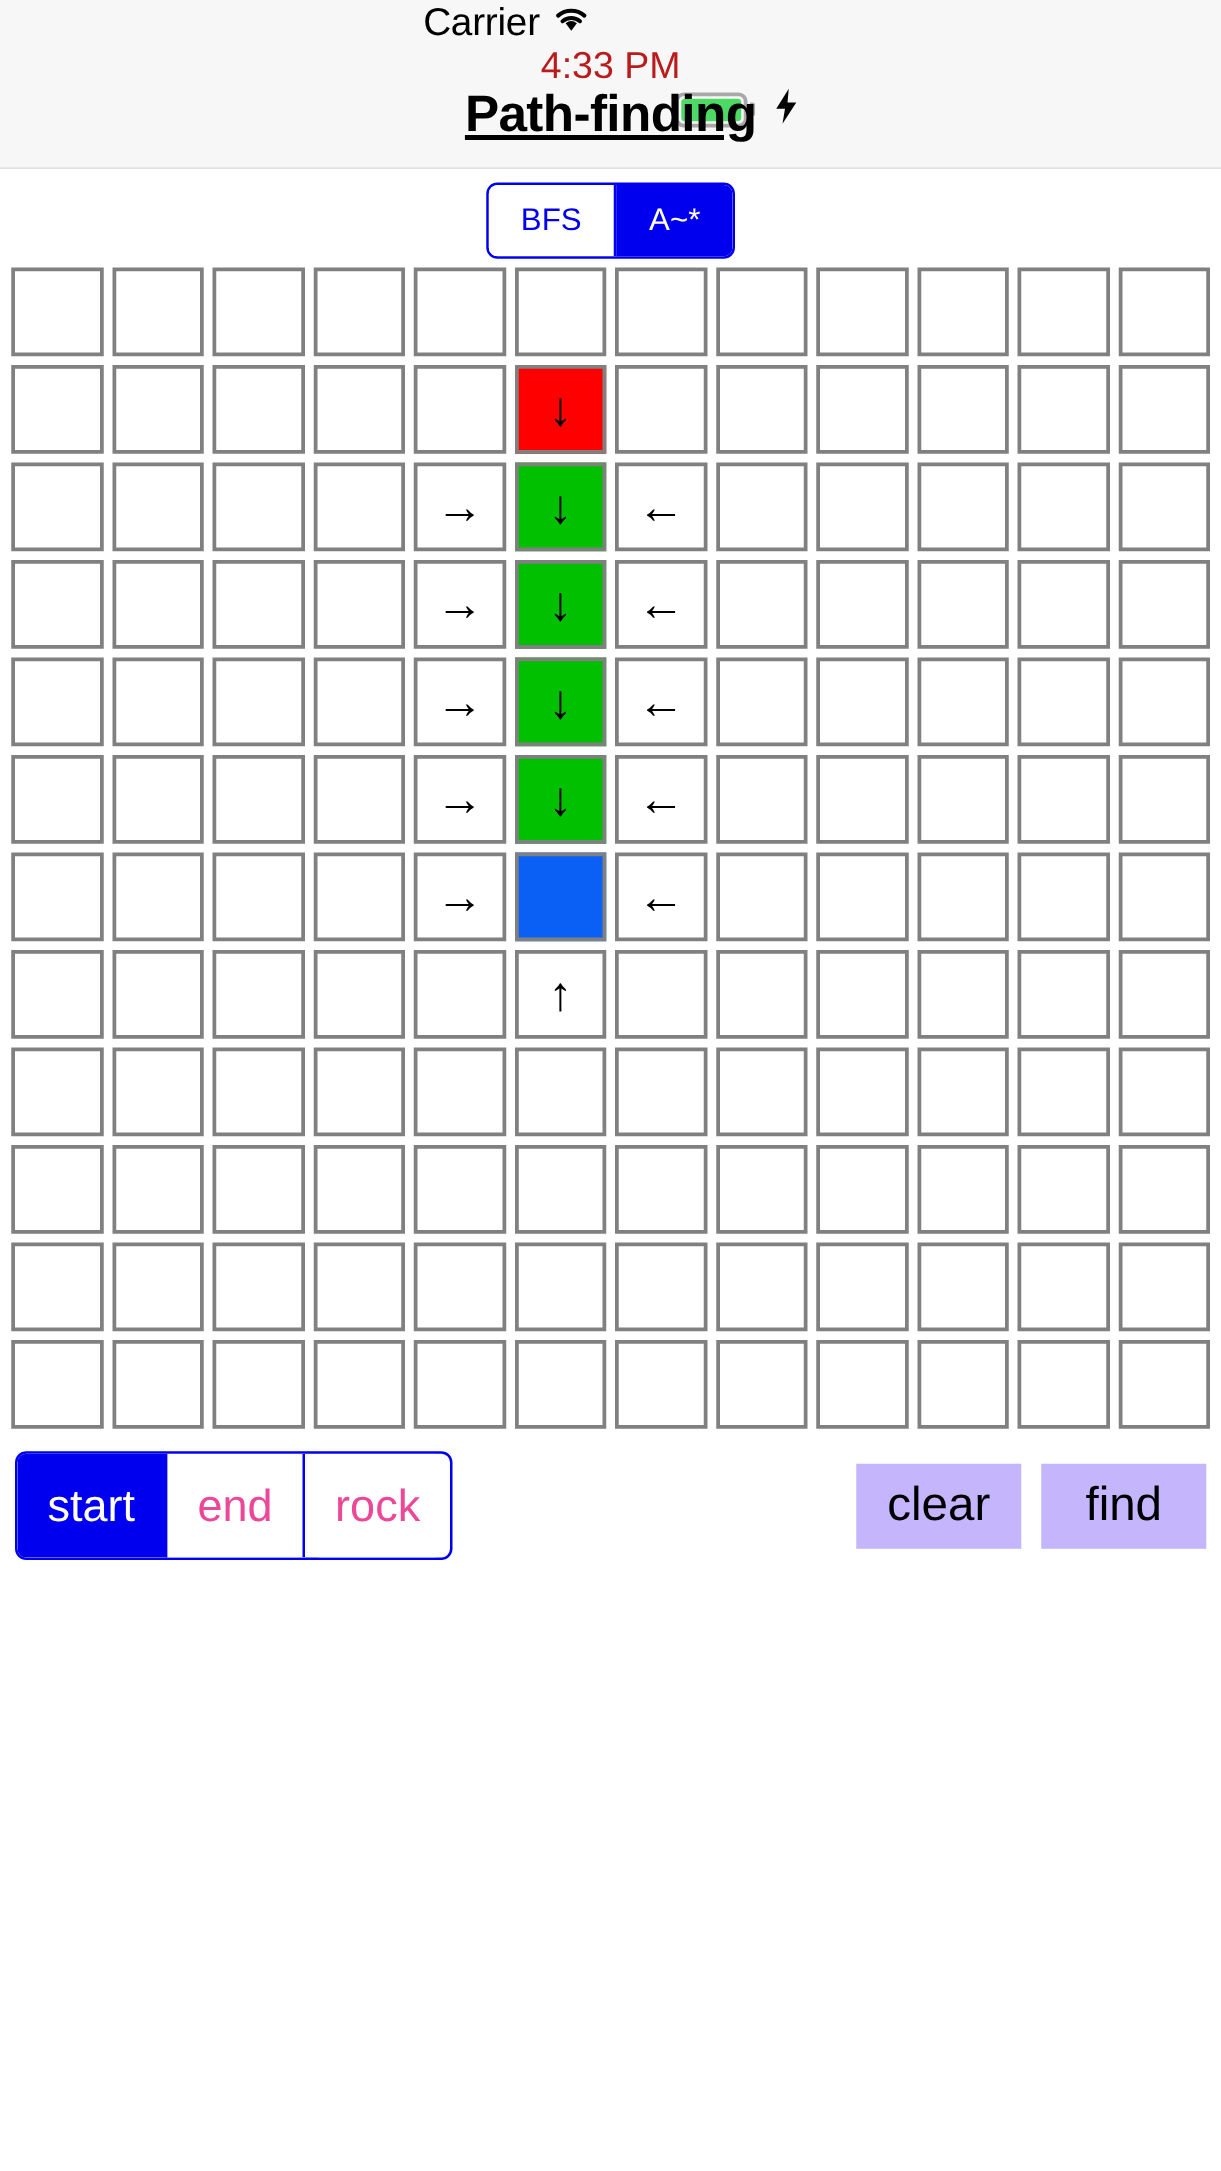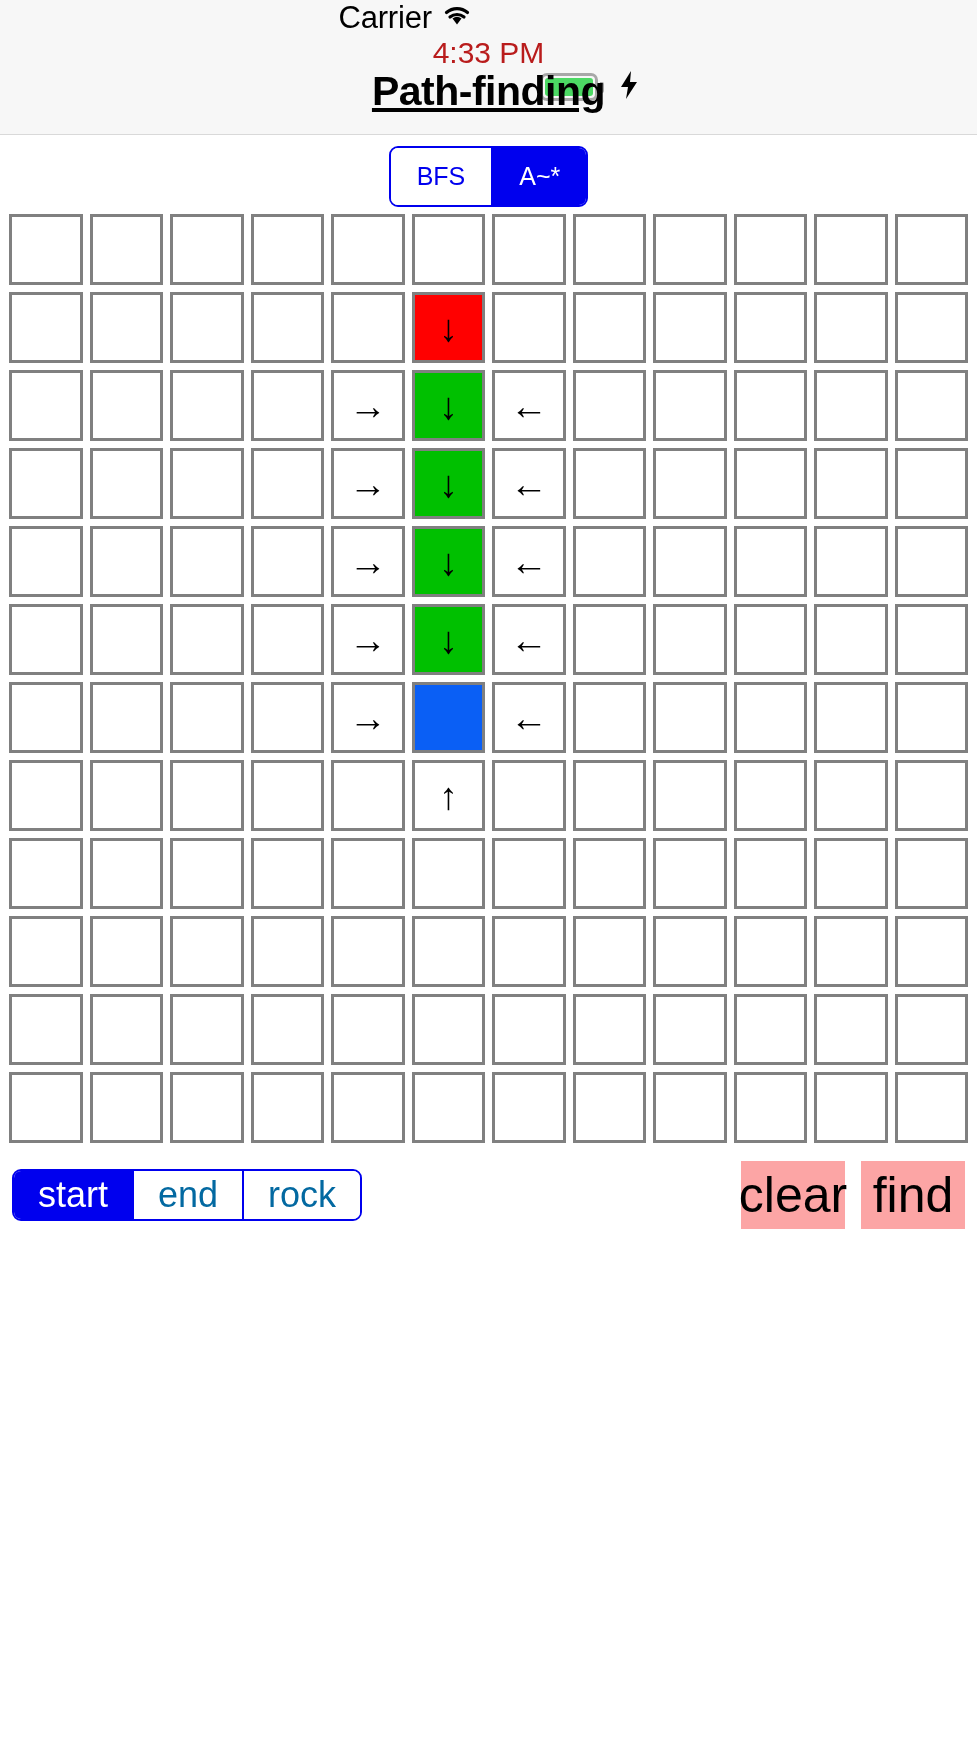--- a/index.html
+++ b/index.html
@@ -141,45 +141,45 @@
     display: flex;
     align-items: center;
     justify-content: space-between;
     padding: 18px 12px 0 12px;
   }
   .mode-segmented {
     display: flex;
     border: 2.5px solid #0000ee;
     border-radius: 9px;
     overflow: hidden;
-    height: 52px;
+    height: 87px;
   }
   .mode-item {
     display: flex;
     align-items: center;
     justify-content: center;
     font-size: 36px;
-    color: #0369a1;
+    color: #ec4899;
     background: #ffffff;
     padding: 0 24px;
     border-right: 2.5px solid #0000ee;
     cursor: pointer;
     white-space: nowrap;
   }
-  .mode-item:last-child { border-right: none; }
+  .mode-item:last-child { border-right: none; border-radius: 13px; }
   .mode-item.selected { background: #0000ee; color: #ffffff; }
 
   .action-group { display: flex; gap: 16px; }
   .action-btn {
-    background: #fca5a5;
+    background: #c4b5fd;
     color: #000000;
-    font-size: 50px;
+    font-size: 38px;
     border: none;
     height: 68px;
-    width: 104px;
+    width: 132px;
     display: flex;
     align-items: center;
     justify-content: center;
     cursor: pointer;
     font-family: "Liberation Sans", sans-serif;
   }
 </style>
 </head>
 <body>
 

